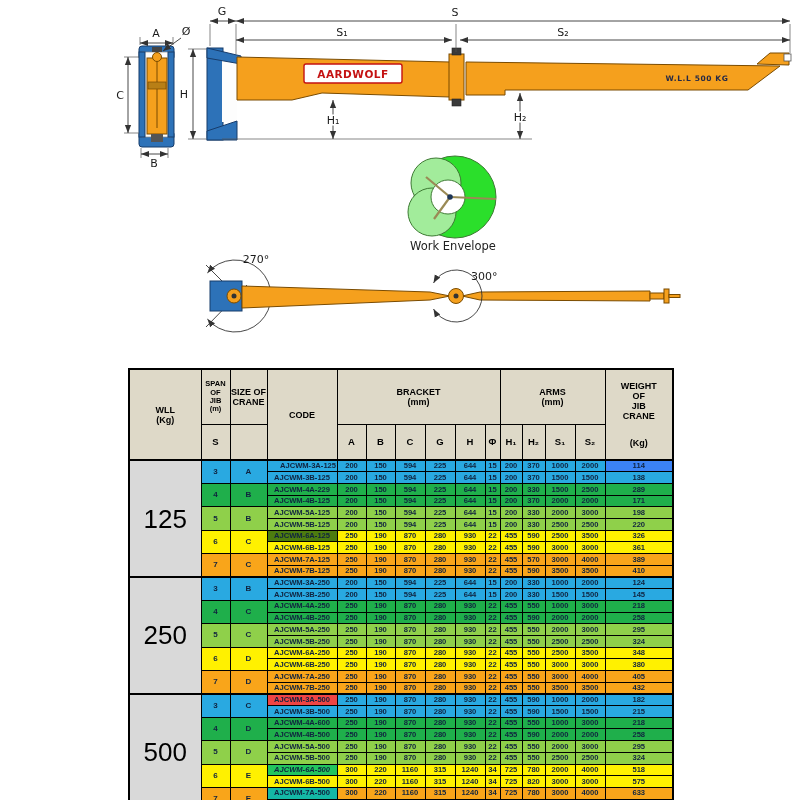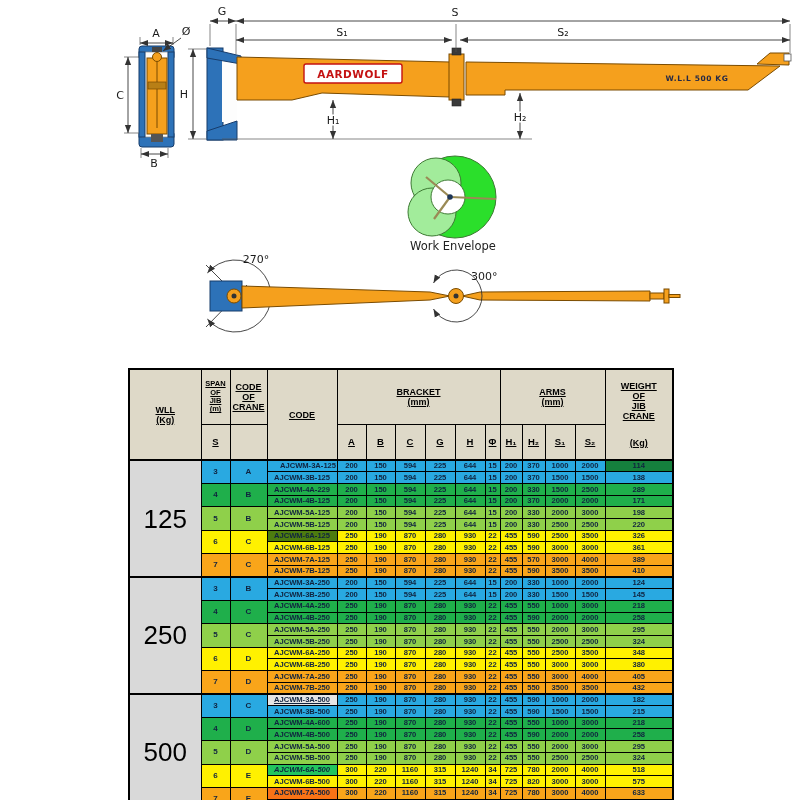--- a/index.html
+++ b/index.html
@@ -15,21 +15,21 @@
   .blue{fill:#2D72B8;stroke:#173c6b;stroke-width:1;}
   .logo-text{font-size:10.5px;font-weight:bold;fill:#c41212;letter-spacing:0.5px;}
   .wll-text{font-size:7.5px;font-weight:bold;fill:#252a47;letter-spacing:0.6px;}
   .env-label{font-size:11.5px;fill:#222;}
   
   #spec-table{position:absolute;left:128px;top:368px;width:544px;border-collapse:collapse;
               table-layout:fixed;border:2.5px solid #000;}
   #spec-table th,#spec-table td{border:1px solid #000;padding:0;text-align:center;
               vertical-align:middle;overflow:hidden;}
   #spec-table thead th{background:#DED9C8;font-weight:bold;font-size:9px;line-height:1.12;
-              white-space:pre-line;color:#000;text-decoration:underline;}
+              white-space:pre-line;color:#000;}
   #spec-table thead tr.h-row1{height:42px;}
   #spec-table thead tr.h-row2{height:27px;}
   #spec-table thead tr.h-row2 th{border-bottom:2.5px solid #000;font-size:9.5px;}
   th.span-h{font-size:7.5px !important;}
   th.weight-h div{display:flex;flex-direction:column;justify-content:space-between;height:67px;padding:1px 0;}
   #spec-table tbody tr{height:11.7px;}
   #spec-table tbody td{font-size:7.6px;font-weight:bold;color:#10233f;line-height:1;white-space:nowrap;}
   #spec-table tbody td.wll-cell{background:#D9D9D9;font-size:26px;font-weight:400;color:#000;}
   #spec-table tbody td.span-cell,#spec-table tbody td.size-cell{font-size:8px;}
   #spec-table tbody tr.group-start td{border-top:2.5px solid #000;}
@@ -174,21 +174,21 @@
         <col style="width:68px">
     </colgroup>
     <thead>
       <tr class="h-row1">
         <th rowspan="2">WLL
 (Kg)</th>
         <th class="span-h">SPAN
 OF
 JIB
 (m)</th>
-        <th>CODE OF
+        <th>SIZE OF
 CRANE</th>
         <th rowspan="2">CODE</th>
         <th colspan="6">BRACKET
 (mm)</th>
         <th colspan="4">ARMS
 (mm)</th>
         <th rowspan="2" class="weight-h">
           <div>
             <span>WEIGHT
 OF
@@ -222,21 +222,21 @@
           <td style="background: rgb(41, 169, 225);">200</td>
           <td style="background: rgb(41, 169, 225);">150</td>
           <td style="background: rgb(41, 169, 225);">594</td>
           <td style="background: rgb(41, 169, 225);">225</td>
           <td style="background: rgb(41, 169, 225);">644</td>
           <td style="background: rgb(41, 169, 225);">15</td>
           <td style="background: rgb(41, 169, 225);">200</td>
           <td style="background: rgb(41, 169, 225);">370</td>
           <td style="background: rgb(41, 169, 225);">1000</td>
           <td style="background: rgb(41, 169, 225);">2000</td>
-          <td style="background: #15803d;">114</td>
+          <td style="background: #3b82f6;">114</td>
         </tr>
         <tr>
           <td class="code-cell" style="background: rgb(41, 169, 225); margin-top: 48px;">AJCWM-3B-125</td>
           <td style="background: rgb(41, 169, 225);">200</td>
           <td style="background: rgb(41, 169, 225);">150</td>
           <td style="background: rgb(41, 169, 225);">594</td>
           <td style="background: rgb(41, 169, 225);">225</td>
           <td style="background: rgb(41, 169, 225);">644</td>
           <td style="background: rgb(41, 169, 225);">15</td>
           <td style="background: rgb(41, 169, 225);">200</td>
@@ -513,21 +513,21 @@
           <td style="background: rgb(249, 165, 26);">455</td>
           <td style="background: rgb(249, 165, 26);">550</td>
           <td style="background: rgb(249, 165, 26);">3500</td>
           <td style="background: rgb(249, 165, 26);">3500</td>
           <td style="background: rgb(249, 165, 26);">432</td>
         </tr>
         <tr class="group-start">
           <td rowspan="10" class="wll-cell">500</td>
           <td rowspan="2" class="span-cell" style="background: rgb(41, 169, 225);">3</td>
           <td rowspan="2" class="size-cell" style="background: rgb(41, 169, 225);">C</td>
-          <td class="code-cell" style="background: #e5e5e5; text-decoration: underline;">AJCWM-3A-500</td>
+          <td class="code-cell" style="background: #ef4444;">AJCWM-3A-500</td>
           <td style="background: rgb(41, 169, 225);">250</td>
           <td style="background: rgb(41, 169, 225);">190</td>
           <td style="background: rgb(41, 169, 225);">870</td>
           <td style="background: rgb(41, 169, 225);">280</td>
           <td style="background: rgb(41, 169, 225);">930</td>
           <td style="background: rgb(41, 169, 225);">22</td>
           <td style="background: rgb(41, 169, 225);">455</td>
           <td style="background: rgb(41, 169, 225);">590</td>
           <td style="background: rgb(41, 169, 225);">1000</td>
           <td style="background: rgb(41, 169, 225);">2000</td>
@@ -633,21 +633,21 @@
           <td style="background: rgb(255, 241, 0);">34</td>
           <td style="background: rgb(255, 241, 0);">725</td>
           <td style="background: rgb(255, 241, 0);">820</td>
           <td style="background: rgb(255, 241, 0);">3000</td>
           <td style="background: rgb(255, 241, 0);">3000</td>
           <td style="background: rgb(255, 241, 0);">575</td>
         </tr>
         <tr>
           <td rowspan="2" class="span-cell" style="background: rgb(249, 165, 26);">7</td>
           <td rowspan="2" class="size-cell" style="background: rgb(249, 165, 26);">E</td>
-          <td class="code-cell" style="background: #f97316;">AJCWM-7A-500</td>
+          <td class="code-cell" style="background: #14b8a6;">AJCWM-7A-500</td>
           <td style="background: rgb(249, 165, 26);">300</td>
           <td style="background: rgb(249, 165, 26);">220</td>
           <td style="background: rgb(249, 165, 26);">1160</td>
           <td style="background: rgb(249, 165, 26);">315</td>
           <td style="background: rgb(249, 165, 26);">1240</td>
           <td style="background: rgb(249, 165, 26);">34</td>
           <td style="background: rgb(249, 165, 26);">725</td>
           <td style="background: rgb(249, 165, 26);">780</td>
           <td style="background: rgb(249, 165, 26);">3000</td>
           <td style="background: rgb(249, 165, 26);">4000</td>

